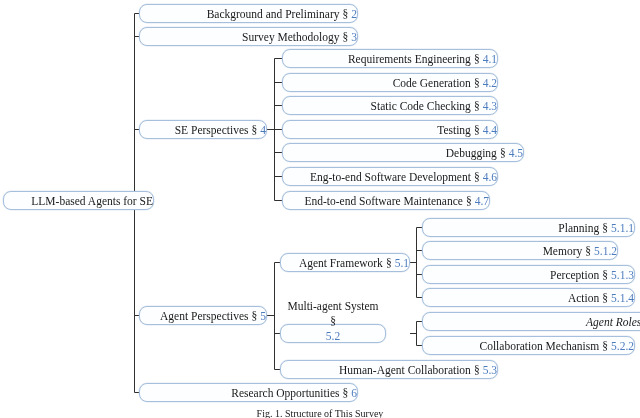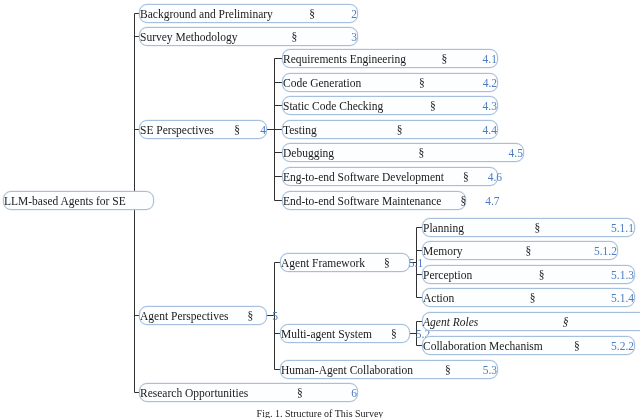--- a/index.html
+++ b/index.html
@@ -22,22 +22,22 @@
   svg.connectors line{stroke:var(--connector);stroke-width:1;}
   .node{
     position:absolute;
     height:19px;
     box-sizing:border-box;
     border:1px solid var(--box-border);
     border-radius:8px;
     background:var(--box-fill);
     display:flex;
     align-items:center;
-    justify-content:space-between;
-    gap:19px;
+    justify-content:flex-end;
+    gap:3px;
     font-size:11.5px;
     white-space:nowrap;
     box-shadow:0 0 0 0.5px rgba(166,191,220,0.35);
   }
   .node .num{color:var(--num);}
   .caption{
     position:absolute;
     left:0;top:408px;width:640px;
     text-align:center;
     font-size:10px;
@@ -139,32 +139,32 @@
 <div class="node" style="left:282px;top:143px;width:242px;">
   <span>Debugging</span>
   <span>§</span>
   <span class="num">4.5</span>
 </div>
 <div class="node" style="left:282px;top:167px;width:216px;">
   <span>Eng-to-end Software Development</span>
   <span>§</span>
   <span class="num">4.6</span>
 </div>
-<div class="node" style="left:282px;top:191px;width:184px;">
+<div class="node" style="left:282px;top:191px;width:208px;">
   <span>End-to-end Software Maintenance</span>
   <span>§</span>
   <span class="num">4.7</span>
 </div>
 
 <div class="node" style="left:280px;top:253px;width:130px;">
   <span>Agent Framework</span>
   <span>§</span>
   <span class="num">5.1</span>
 </div>
-<div class="node" style="left:280px;top:324px;width:130px;">
+<div class="node" style="left:280px;top:324px;width:106px;flex-direction:column;">
   <span>Multi-agent System</span>
   <span>§</span>
   <span class="num">5.2</span>
 </div>
 <div class="node" style="left:280px;top:360px;width:218px;">
   <span>Human-Agent Collaboration</span>
   <span>§</span>
   <span class="num">5.3</span>
 </div>
 

